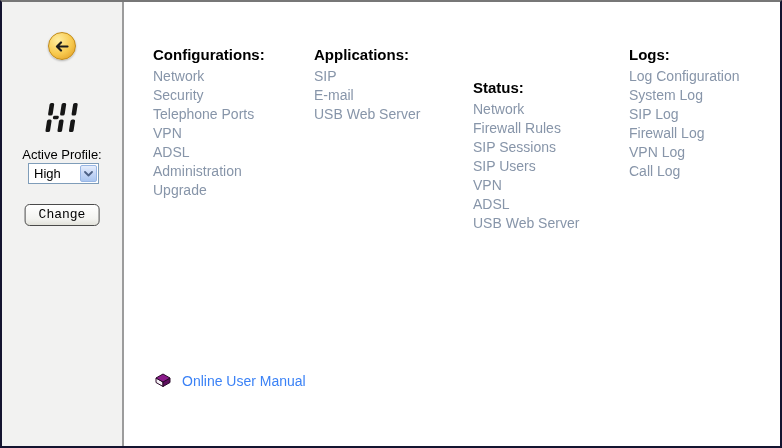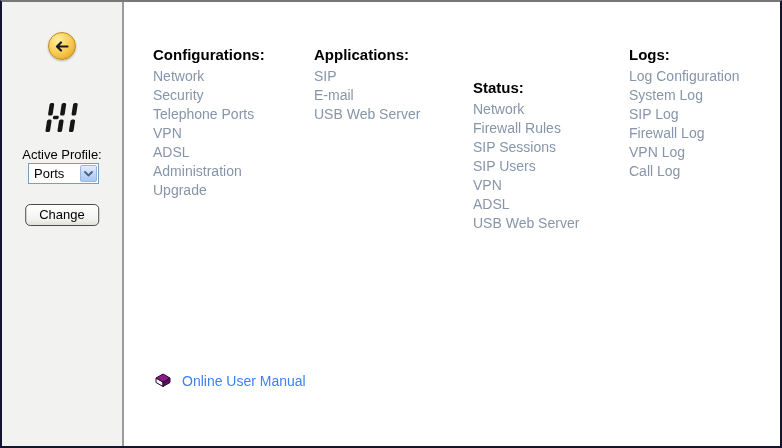--- a/index.html
+++ b/index.html
@@ -42,21 +42,21 @@
   .profile-select .value{flex:1;padding-left:5px;font-size:13px;color:#000;}
   .select-arrow-btn{
     flex:none;width:17px;height:17px;margin:1px;border-radius:2px;
     background:linear-gradient(#e6eefc,#c5d6f6 50%,#abc6f0);
     border:1px solid #98b6e4;box-sizing:border-box;
     display:flex;align-items:center;justify-content:center;
   }
   .change-btn{
     position:absolute;top:202px;left:50%;transform:translateX(-50%);
     padding:2px 13px 3px 13px;font-size:13px;color:#000;
-    font-family:Liberation Sans, sans-serif;
+    font-family:Liberation Mono, monospace;
     background:linear-gradient(#ffffff,#f3f3f0 70%,#e2e2da);
     border:1px solid #4a4a4a;border-radius:5px;
     cursor:pointer;white-space:nowrap;text-align:right;
   }
   
   .main{position:relative;flex:1;background:#fff;}
   .menu{display:flex;padding:43px 0 0 29px;}
   .col{flex:none;}
   .col:nth-child(1){width:161px;}
   .col:nth-child(2){width:159px;}
@@ -103,21 +103,21 @@
 
           <rect x="31.5" y="1" width="4.6" height="12.5" rx="1.6"></rect>
           <rect x="31.5" y="17.5" width="4.6" height="12.5" rx="1.6"></rect>
         </g>
       </svg>
     </div>
 
     <div class="profile-label">Active Profile:</div>
 
     <div class="profile-select">
-      <span class="value">Ports</span>
+      <span class="value">High</span>
       <span class="select-arrow-btn">
         <svg width="9" height="6" viewBox="0 0 9 6">
           <path d="M1 1 L4.5 4.5 L8 1" stroke="#4d6185" stroke-width="1.8" fill="none" stroke-linecap="round" stroke-linejoin="round"></path>
         </svg>
       </span>
     </div>
 
     <button class="change-btn">Change</button>
   </div>
 

